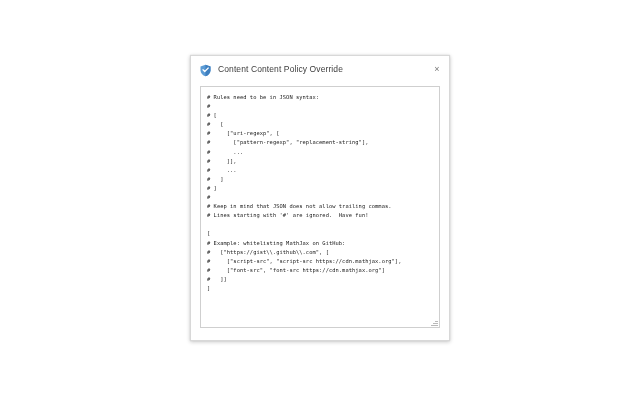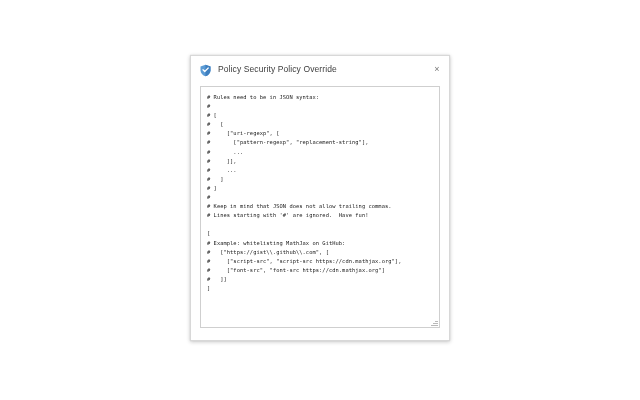--- a/index.html
+++ b/index.html
@@ -128,21 +128,21 @@
   <div class="popup">
 
     <div class="titlebar">
       <span class="app-icon">
         <svg width="13" height="13" viewBox="0 0 26 26" xmlns="http://www.w3.org/2000/svg">
           <path d="M13 1.5 L23 5 L23 12.5 C23 18.5 18.6 22.8 13 24.5 C7.4 22.8 3 18.5 3 12.5 L3 5 Z" fill="#5b9bd5"></path>
           <path d="M13 1.5 L23 5 L23 12.5 C23 18.5 18.6 22.8 13 24.5 Z" fill="#3f7fbf"></path>
           <path d="M8 11.5 L11.5 15 L18.5 8" fill="none" stroke="#ffffff" stroke-width="2.4" stroke-linecap="round" stroke-linejoin="round"></path>
         </svg>
       </span>
-      <span class="title-text">Policy Security Policy Override</span>
+      <span class="title-text">Content Content Policy Override</span>
       <span class="close-btn">×</span>
     </div>
 
     <div class="editor-wrap">
       <textarea class="editor" spellcheck="false" placeholder="" style=""># Rules need to be in JSON syntax:
 #
 # [
 #   [
 #     ["uri-regexp", [
 #       ["pattern-regexp", "replacement-string"],

